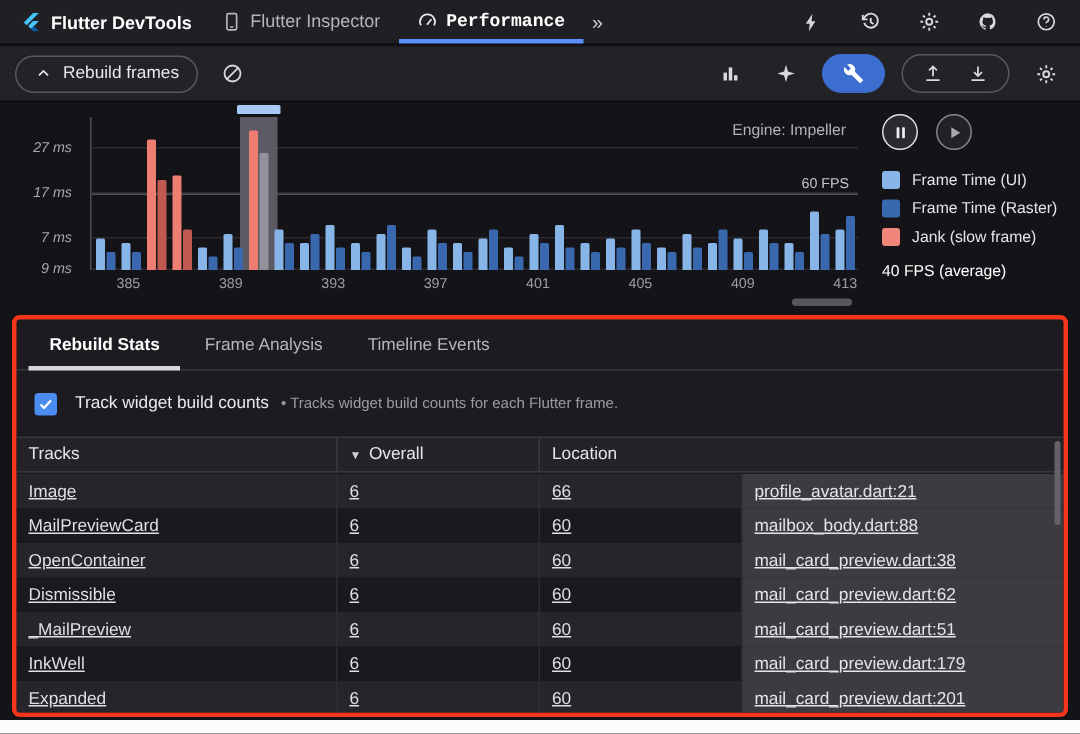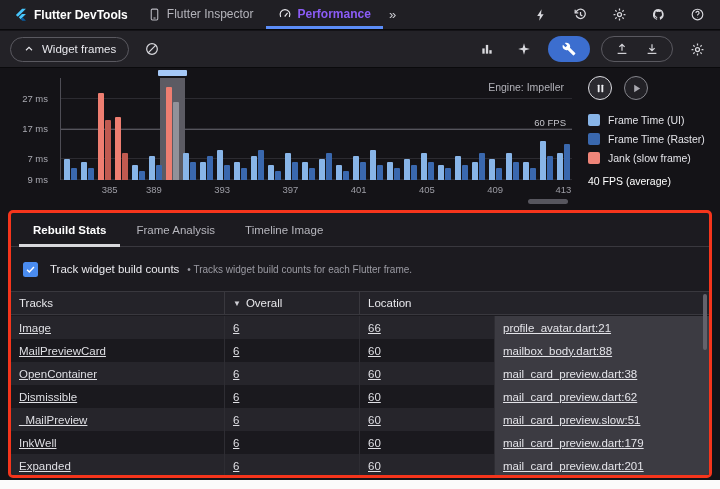--- a/index.html
+++ b/index.html
@@ -8,41 +8,41 @@
     position:relative; width:720px; height:489px; overflow:hidden;
     background:#141317; font-family:"Liberation Sans", sans-serif; color:#e8e8ec;
     -webkit-font-smoothing:antialiased;
   }
   
   .topbar { position:absolute; top:0; left:0; right:0; height:30px; background:#201f24;
     display:flex; align-items:stretch; padding:0 6px; border-bottom:1px solid #0a0a0c; z-index:6; }
   .brand { display:flex; align-items:center; gap:6px; padding:0 8px; font-size:12px; font-weight:bold; color:#fff; }
   .top-tab { display:flex; align-items:center; gap:6px; padding:2px 12px 0 12px; font-size:12px;
     color:#b4b4bb; border-bottom:3px solid transparent; cursor:default; }
-  .top-tab.selected { color:#8b5cf6; font-weight:bold; border-bottom-color:#5b8df8; }
+  .top-tab.selected { color:#ffffff; font-weight:bold; border-bottom-color:#5b8df8;font-family:Liberation Mono, monospace; }
   .top-tab svg { color:#b9b9c0; }
   .top-tab.selected svg { color:#e9e9ee; }
   .chev { display:flex; align-items:center; padding:0 6px; color:#cfcfd5; font-size:13px; }
   .top-actions { margin-left:auto; display:flex; align-items:center; gap:13px; padding-right:4px; }
   .icon-btn { background:none; border:none; width:26px; height:26px; display:flex; align-items:center;
     justify-content:center; color:#d8d8dd; border-radius:50%; cursor:pointer; padding:0; }
   
   .toolbar { position:absolute; top:31px; left:0; right:0; height:37px; background:#232227;
     display:flex; align-items:center; gap:10px; padding:0 10px; border-bottom:1px solid #0a0a0c; z-index:5; }
   .pill-btn { display:flex; align-items:center; gap:7px; height:25px; padding:0 12px;
     border:1px solid #5a5960; border-radius:14px; background:none; color:#e7e7ec; font-size:11.5px;
     font-family:inherit; cursor:pointer; }
   .toolbar-right { margin-left:auto; display:flex; align-items:center; gap:11px; }
   .wrench-pill { display:flex; align-items:center; justify-content:center; height:26px; padding:0 14px;
     background:#3c6ecf; border:none; border-radius:14px; color:#fff; cursor:pointer; }
   .io-pill { display:flex; align-items:center; gap:12px; height:26px; padding:0 11px;
     border:1px solid #5a5960; border-radius:14px; }
   
   .chart-wrap { position:absolute; top:68px; left:0; right:140px; height:142px; background:#141317; }
-  .y-axis { position:absolute; left:0; top:10px; width:54px; height:102px; }
+  .y-axis { position:absolute; left:0; top:10px; width:54px; height:102px;font-style:italic; }
   .ytick { position:absolute; right:6px; font-size:9.5px; color:#a9a9b1; }
   .plot { position:absolute; left:60px; top:10px; width:512px; height:102px;
     border-left:1px solid #4e4d55; overflow:visible; }
   .gridline { position:absolute; left:0; right:0; height:1px; background:#2c2b31; }
   .budget-line { position:absolute; left:0; right:0; height:1px; background:#55545c; }
   .fps-label { position:absolute; right:6px; font-size:9.5px; color:#c4c4ca; }
   .engine-label { position:absolute; top:3px; right:8px; font-size:10.5px; color:#b2b2b9; z-index:4; }
   .bars { position:absolute; left:1px; right:0; top:0; bottom:0; display:flex; align-items:flex-end; }
   .fgroup { width:17px; height:100%; display:flex; align-items:flex-end; justify-content:center;
     gap:1px; position:relative; cursor:pointer; }
@@ -166,21 +166,21 @@
         </svg>
       </button>
     </div>
   </header>
 
   <div class="toolbar">
     <button class="pill-btn">
       <svg width="12" height="12" viewBox="0 0 24 24" fill="none" stroke="currentColor" stroke-width="2.2">
         <path d="M6 14.5l6-6 6 6"></path>
       </svg>
-      <span>Widget frames</span>
+      <span>Rebuild frames</span>
     </button>
     <button class="icon-btn">
       <svg width="16" height="16" viewBox="0 0 24 24" fill="none" stroke="currentColor" stroke-width="1.8">
         <circle cx="12" cy="12" r="8"></circle>
           <path d="M5.9 18.1L18.1 5.9"></path>
       </svg>
     </button>
 
     <div class="toolbar-right">
       <button class="icon-btn">
@@ -355,21 +355,21 @@
           </div>
         </div>
     <div class="gridline" style="bottom: 81px;"></div>
         <div class="gridline" style="bottom: 51px;"></div>
         <div class="gridline" style="bottom: 21px;"></div>
         <div class="gridline" style="bottom: 0px;"></div>
         <div class="budget-line" style="bottom: 50.1px;"></div>
         <div class="fps-label" style="bottom: 52.1px; margin-left: 33px;">60 FPS</div>
       </div>
     <div class="x-axis">
-        <div class="xtick" style="left: 5%; margin-left: 24px;">385</div>
+        <div class="xtick" style="left: 5%;">385</div>
         <div class="xtick" style="left: 18.3333%;">389</div>
         <div class="xtick" style="left: 31.6667%;">393</div>
         <div class="xtick" style="left: 45%;">397</div>
         <div class="xtick" style="left: 58.3333%;">401</div>
         <div class="xtick" style="left: 71.6667%;">405</div>
         <div class="xtick" style="left: 85%;">409</div>
         <div class="xtick" style="left: 98.3333%;">413</div>
       </div>
     <div class="hscrollbar">
       <div class="hthumb"></div>
@@ -404,21 +404,21 @@
           <div class="legend-label">Jank (slow frame)</div>
         </div>
       </div>
     <div class="avg">40 FPS (average)</div>
   </aside>
 
   <section class="panel">
     <div class="ptabs">
         <div class="ptab selected">Rebuild Stats</div>
         <div class="ptab">Frame Analysis</div>
-        <div class="ptab">Timeline Image</div>
+        <div class="ptab">Timeline Events</div>
       </div>
 
     <div class="pcontrols">
       <div class="checkbox">
         <svg width="11" height="11" viewBox="0 0 24 24" fill="none" stroke="#fff" stroke-width="3.2">
           <path d="M4.5 12.5l5 5 10-11"></path>
         </svg>
       </div>
       <span class="track-label">Track widget build counts</span>
       <span class="track-desc">•  Tracks widget build counts for each Flutter frame.</span>
@@ -459,21 +459,21 @@
           <div class="trow">
             <div class="td">Dismissible</div>
             <div class="td">6</div>
             <div class="td">60</div>
             <div class="td loc">mail_card_preview.dart:62</div>
           </div>
           <div class="trow">
             <div class="td">_MailPreview</div>
             <div class="td">6</div>
             <div class="td">60</div>
-            <div class="td loc">mail_card_preview.slow:51</div>
+            <div class="td loc">mail_card_preview.dart:51</div>
           </div>
           <div class="trow">
             <div class="td">InkWell</div>
             <div class="td">6</div>
             <div class="td">60</div>
             <div class="td loc">mail_card_preview.dart:179</div>
           </div>
           <div class="trow">
             <div class="td">Expanded</div>
             <div class="td">6</div>

